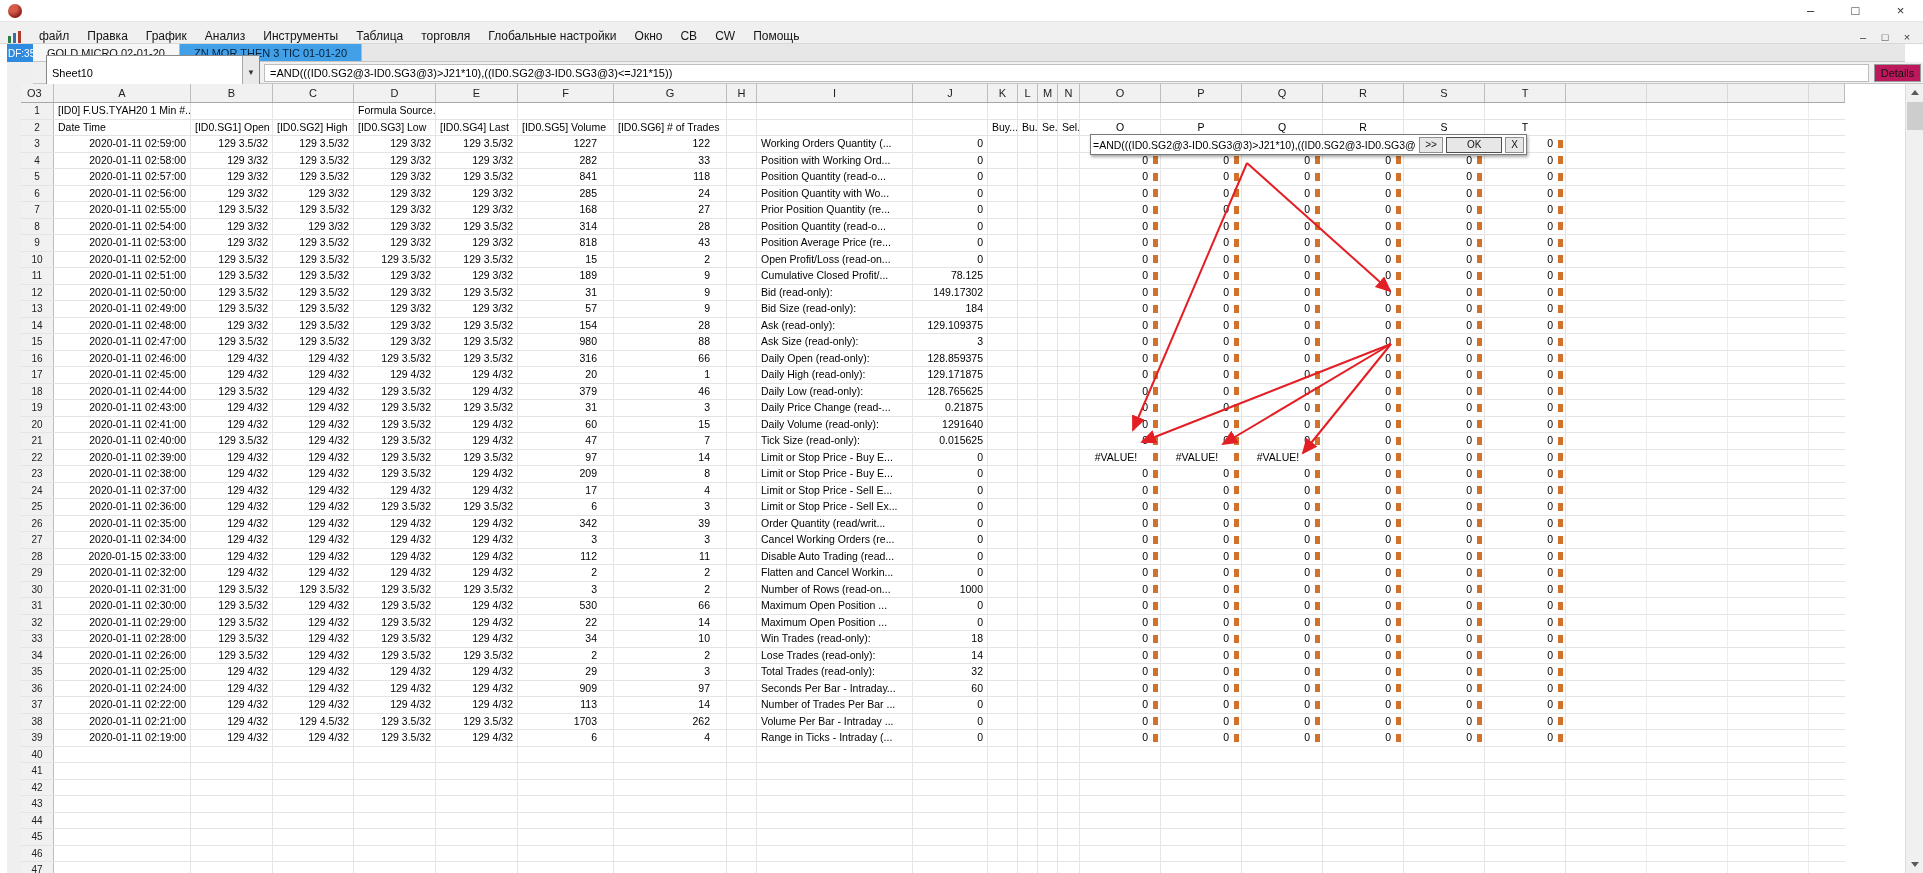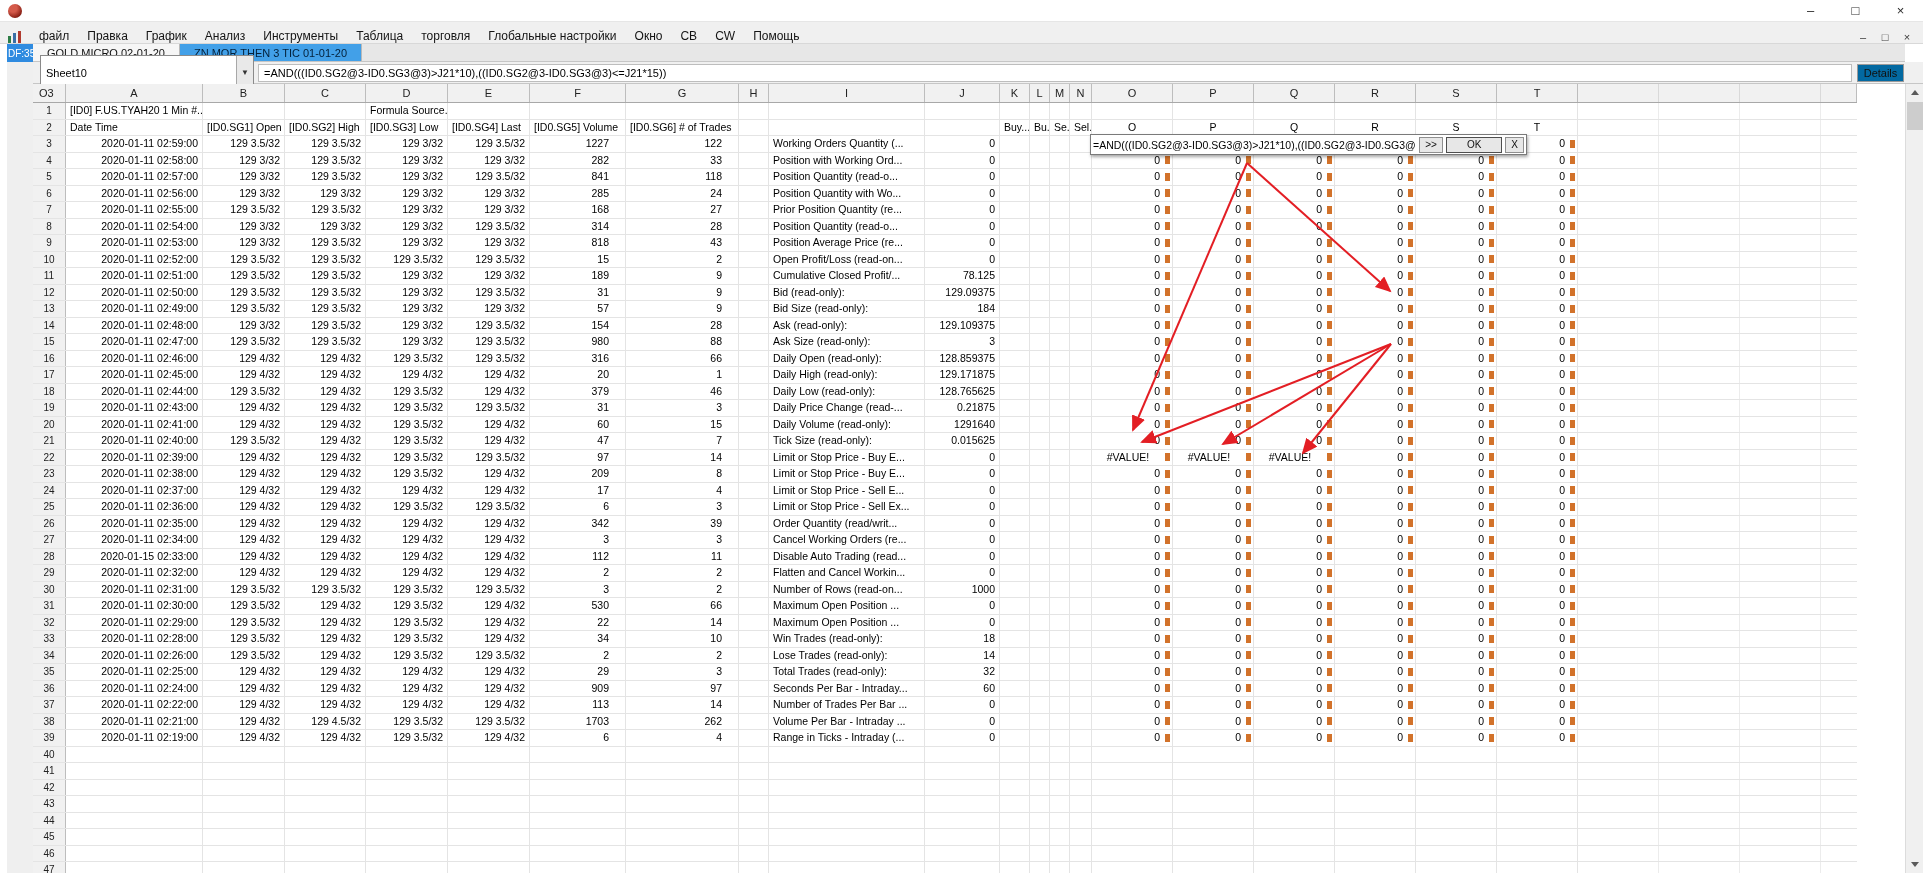--- a/index.html
+++ b/index.html
@@ -29,28 +29,28 @@
   .sb-fs{height:22px;min-height:22px;display:flex;align-items:center;justify-content:center;font-size:10px;background:#f5f5f5;border:1px solid #d4d4d4;border-top:none;color:#303030}
   .sb-spacer{height:10px;min-height:10px}
 
   
   .tabrow{position:absolute;left:33px;top:44px;width:1872px;height:18px;background:#e7e7e7;border-bottom:1px solid #c6c6c6;display:flex}
   .tab{padding:0 14px;display:flex;align-items:center;font-size:11px;background:#f6f6f6;border-right:1px solid #b9b9b9;color:#111;white-space:nowrap}
   .tab.active{background:#42a0e8;color:#03203a}
 
   
   .formularow{position:absolute;left:33px;top:62px;width:1890px;height:22px;background:#f0f0f0;border-bottom:1px solid #c6c6c6;display:flex;align-items:center}
-  .sheet-combo{width:214px;height:36px;margin-left:7px;background:#fff;border:1px solid #8a8a8a;display:flex;align-items:center}
+  .sheet-combo{width:214px;height:36px;margin-left:13px;background:#fff;border:1px solid #8a8a8a;display:flex;align-items:center}
   .sheet-combo .txt{flex:1;padding-left:5px;font-size:11px;white-space:nowrap;overflow:hidden}
   .combo-arrow{width:17px;height:100%;background:#e9e9e9;border-left:1px solid #a8a8a8;display:flex;align-items:center;justify-content:center;font-size:8px;color:#333}
   .formula-field{flex:1;height:18px;background:#fff;border:1px solid #bdbdbd;margin:0 5px 0 4px;display:flex;align-items:center;padding-left:5px;font-size:11px;white-space:nowrap;overflow:hidden}
-  .details-btn{width:47px;height:18px;background:#0369a1;border:1px solid #9a9a9a;font-size:11px;display:flex;align-items:center;justify-content:center;margin-right:19px;color:#111}
+  .details-btn{width:47px;height:18px;background:#be185d;border:1px solid #9a9a9a;font-size:11px;display:flex;align-items:center;justify-content:center;margin-right:2px;color:#111}
 
   
-  .grid{position:absolute;left:33px;top:84px;width:1824px;bottom:0;background:#c2410c;overflow:hidden}
+  .grid{position:absolute;left:21px;top:84px;width:1824px;bottom:0;background:#c2410c;overflow:hidden}
   .row{display:grid;grid-template-columns:var(--cols);height:16.5px;border-bottom:1px solid #e4e4e4}
   .row.hrow{height:19px;border-bottom:1px solid #a8a8a8}
   .cell{position:relative;overflow:hidden;white-space:nowrap;border-right:1px solid #e4e4e4;padding:0 4px;line-height:15.5px;font-size:10.5px;background:#fff}
   .hcell{background:#f1f1f1;border-right:1px solid #bdbdbd;text-align:center;line-height:18px;font-size:11px;color:#222}
   .hcell.corner{text-align:left;padding-left:6px}
   .hcell.hfill{background:#f1f1f1 repeating-linear-gradient(to right,transparent 0 80px,#d9d9d9 80px 81px)}
   .rowhdr{background:#f1f1f1;border-right:1px solid #bdbdbd;text-align:center;color:#222;font-size:10px;line-height:15.5px}
   .cell.left{text-align:left}
   .cell.right{text-align:right}
   .cell.center{text-align:center}
@@ -462,21 +462,21 @@
         <div class="cell rowhdr">12</div>
         <div class="cell right">2020-01-11 02:50:00</div>
         <div class="cell right">129 3.5/32</div>
         <div class="cell right">129 3.5/32</div>
         <div class="cell right">129 3/32</div>
         <div class="cell right">129 3.5/32</div>
         <div class="cell right padr">31</div>
         <div class="cell right padr">9</div>
         <div class="cell left"></div>
         <div class="cell left">Bid (read-only):</div>
-        <div class="cell right">129.09375</div>
+        <div class="cell right">149.17302</div>
         <div class="cell left"></div>
         <div class="cell left"></div>
         <div class="cell left"></div>
         <div class="cell left"></div>
         <div class="cell right linked">0</div>
         <div class="cell right linked">0</div>
         <div class="cell right linked">0</div>
         <div class="cell right linked">0</div>
         <div class="cell right linked">0</div>
         <div class="cell right linked">0</div>

